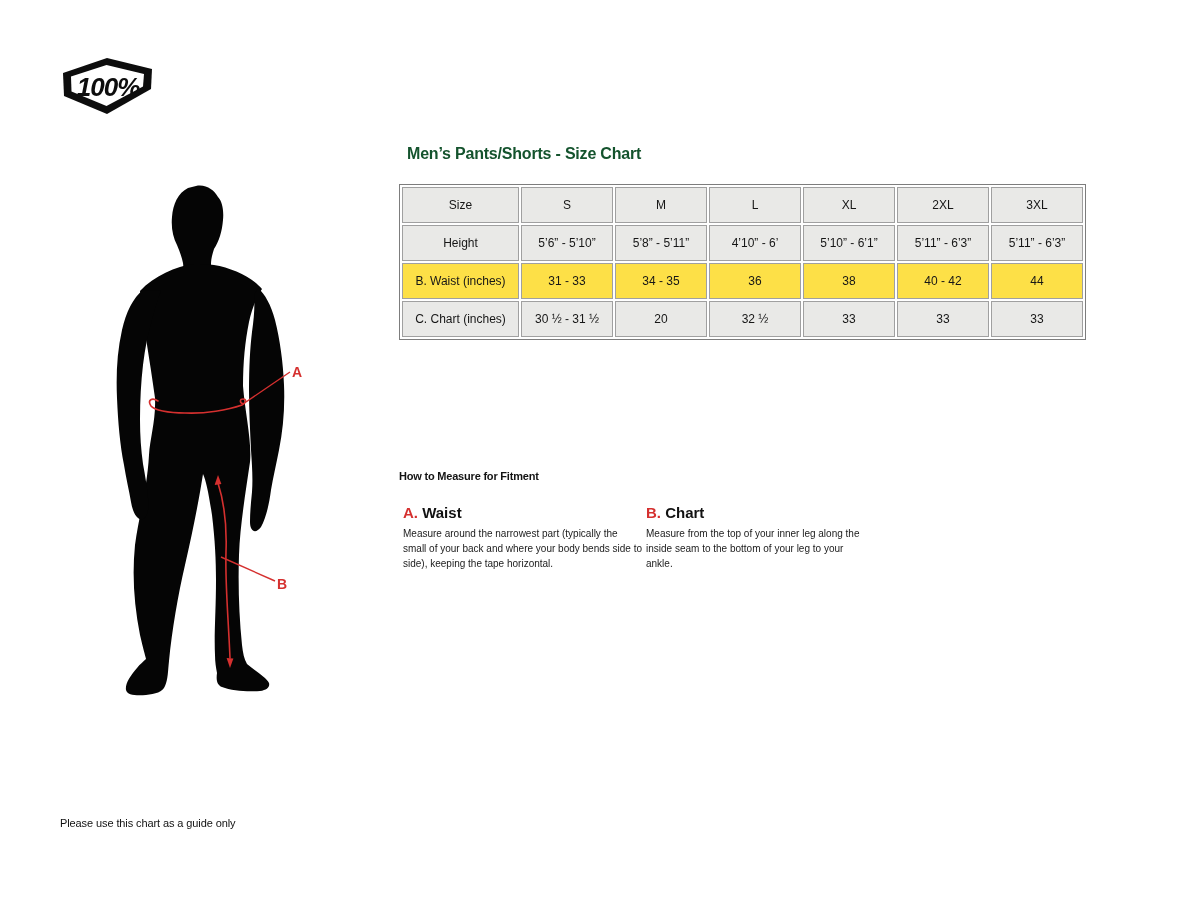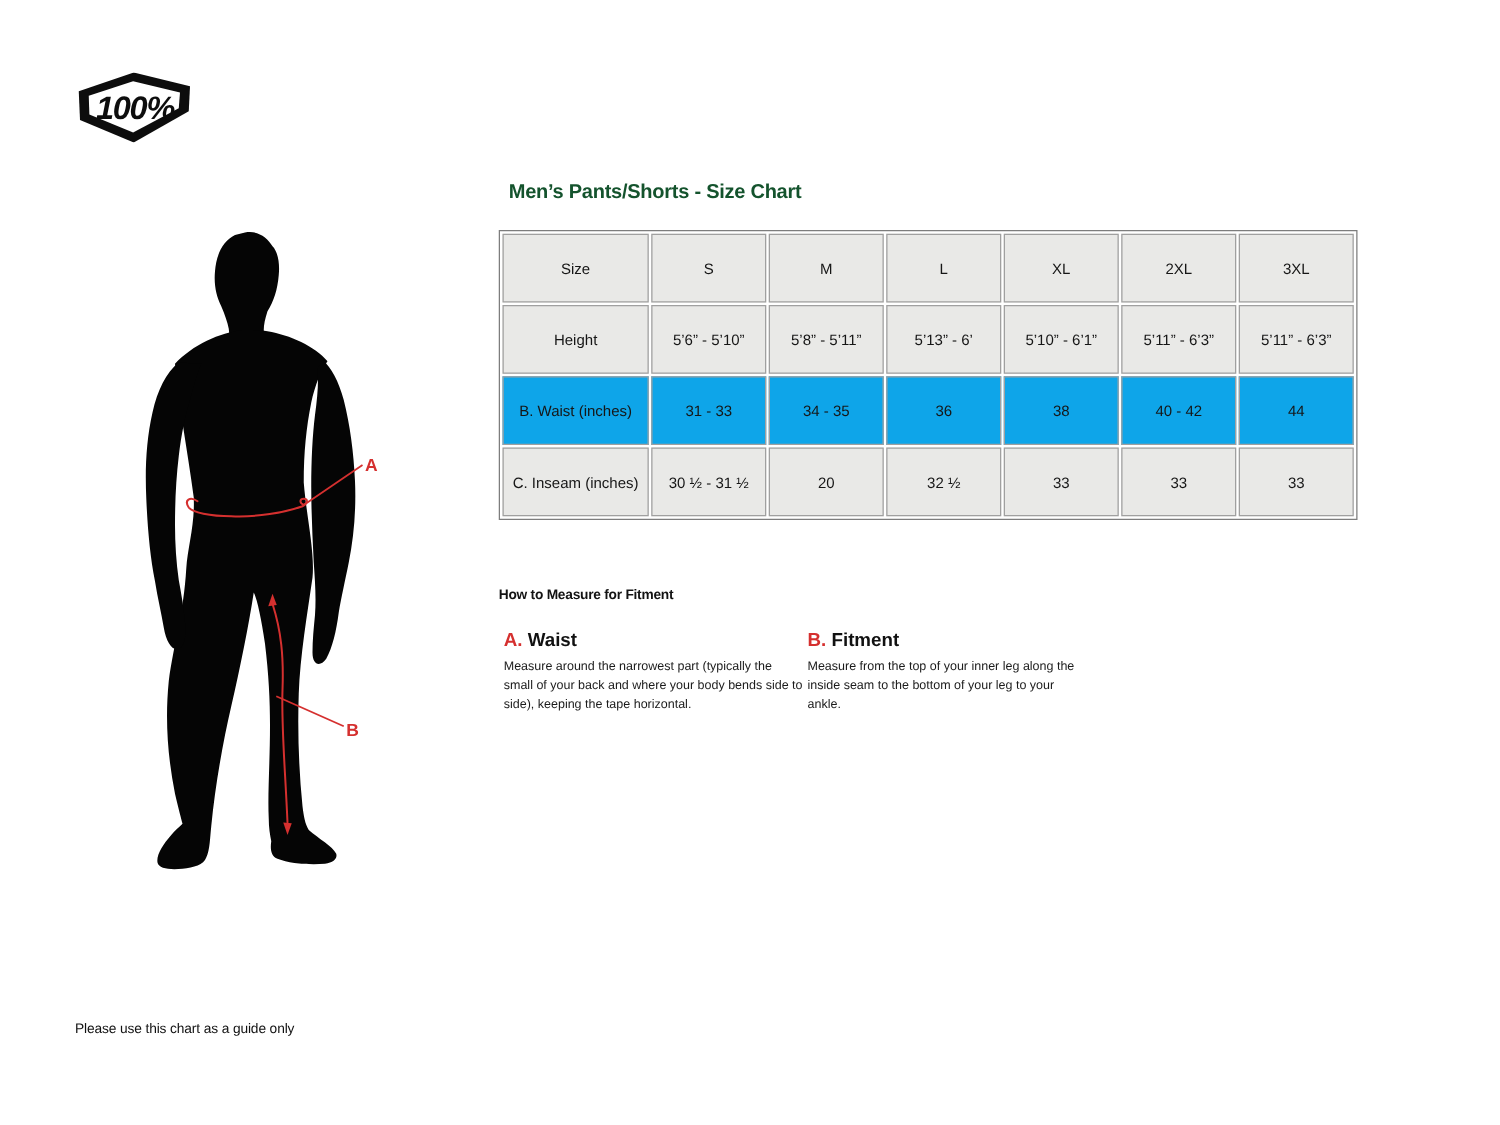--- a/index.html
+++ b/index.html
@@ -14,27 +14,27 @@
     position: absolute; left: 407px; top: 145px;
     font-size: 16px; font-weight: 700; letter-spacing: -0.2px; color: #14532d;
   }
 
   .size-table-wrap { position: absolute; left: 399px; top: 184px; }
   table.size-table {
     border-collapse: separate; border-spacing: 2px;
     border: 1px solid #7d7d7d; background: #ffffff; table-layout: fixed;
   }
   table.size-table td {
-    border: 1px solid #a0a0a0; height: 55px; text-align: center; vertical-align: middle;
+    border: 1px solid #a0a0a0; height: 36px; text-align: center; vertical-align: middle;
     font-size: 12px; color: #161616; padding: 0 4px; overflow: hidden;
   }
   table.size-table td.first { width: 117px; }
   table.size-table td.val { width: 92px; }
   tr.row-gray td { background: #e9e9e7; }
-  tr.row-white td { background: #0ea5e9; }
+  tr.row-white td { background: #fde047; }
 
   .figure-svg { position: absolute; left: 100px; top: 180px; width: 220px; height: 530px; }
 
   .measure-title {
     position: absolute; left: 399px; top: 470px;
     font-size: 11px; font-weight: 700; letter-spacing: -0.2px; color: #131313;
   }
   .measure-item { position: absolute; top: 504px; }
   .measure-item.item-a { left: 403px; width: 240px; }
   .measure-item.item-b { left: 646px; width: 226px; }
@@ -66,36 +66,36 @@
           <td class="val">M</td>
           <td class="val">L</td>
           <td class="val">XL</td>
           <td class="val">2XL</td>
           <td class="val">3XL</td>
         </tr>
         <tr class="row-gray">
           <td class="first">Height</td>
           <td class="val">5’6” - 5’10”</td>
           <td class="val">5’8” - 5’11”</td>
-          <td class="val">5’13” - 6’</td>
+          <td class="val">4’10” - 6’</td>
           <td class="val">5’10” - 6’1”</td>
           <td class="val">5’11” - 6’3”</td>
           <td class="val">5’11” - 6’3”</td>
         </tr>
         <tr class="row-white">
           <td class="first">B. Waist (inches)</td>
           <td class="val">31 - 33</td>
           <td class="val">34 - 35</td>
           <td class="val">36</td>
           <td class="val">38</td>
           <td class="val">40 - 42</td>
           <td class="val">44</td>
         </tr>
         <tr class="row-gray">
-          <td class="first">C. Inseam (inches)</td>
+          <td class="first">C. Chart (inches)</td>
           <td class="val">30 ½ - 31 ½</td>
           <td class="val">20</td>
           <td class="val">32 ½</td>
           <td class="val">33</td>
           <td class="val">33</td>
           <td class="val">33</td>
         </tr>
       </tbody>
     </table>
   </div>
@@ -201,21 +201,21 @@
     <div class="item-head">
       <span class="item-key">A.</span>
       <span>Waist</span>
     </div>
     <div class="item-text">Measure around the narrowest part (typically the small of your back and where your body bends side to side), keeping the tape horizontal.</div>
   </div>
 
   <div class="measure-item item-b">
     <div class="item-head">
       <span class="item-key">B.</span>
-      <span>Fitment</span>
+      <span>Chart</span>
     </div>
     <div class="item-text">Measure from the top of your inner leg along the inside seam to the bottom of your leg to your ankle.</div>
   </div>
 
   <div class="footer">
     <div>Please use this chart as a guide only</div>
   </div>
 
 </div>
 

